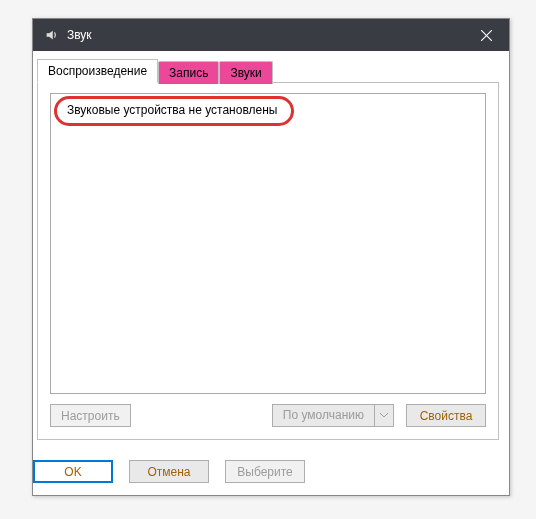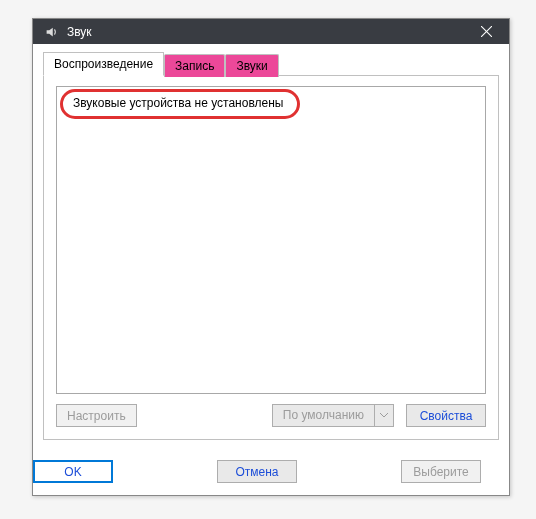--- a/index.html
+++ b/index.html
@@ -17,21 +17,21 @@
       left: 32px;
       width: 478px;
       height: 478px;
       background: #ffffff;
       border: 1px solid #888;
       box-shadow: 1px 1px 4px rgba(0,0,0,0.2);
       display: flex;
       flex-direction: column;
     }
     .titlebar {
-      height: 25px;
+      height: 32px;
       background: #393c42;
       color: #ffffff;
       display: flex;
       align-items: center;
       padding-left: 10px;
     }
     .titlebar-icon {
       width: 16px;
       height: 16px;
       margin-right: 8px;
@@ -43,21 +43,21 @@
     .titlebar-close {
       width: 45px;
       height: 32px;
       display: flex;
       align-items: center;
       justify-content: center;
       cursor: pointer;
     }
     .content {
       flex: 1;
-      padding: 8px 10px 10px 10px;
+      padding: 8px 10px 10px 4px;
       display: flex;
       flex-direction: column;
     }
     .tabs-row {
       display: flex;
       position: relative;
       z-index: 2;
     }
     .tab {
       padding: 4px 10px 4px 10px;
@@ -124,21 +124,21 @@
     .spacer { flex: 1; }
     .btn {
       font-family: inherit;
       font-size: 12px;
       padding: 3px 10px;
       min-width: 80px;
       height: 23px;
       border: 1px solid #adadad;
       background: #e9e9e9;
       cursor: pointer;
-      color: #1d4ed8;
+      color: #a16207;
     }
     .btn:disabled {
       color: #9c9c9c;
       background: #f1f1f1;
       cursor: default;
     }
     .split-btn {
       display: inline-flex;
       height: 23px;
     }
@@ -157,23 +157,23 @@
       border: 1px solid #adadad;
       background: #e9e9e9;
       display: flex;
       align-items: center;
       justify-content: center;
       color: #9c9c9c;
       cursor: default;
     }
     .dialog-buttons {
       display: flex;
-      justify-content: space-between;
-      gap: 0;
-      padding: 10px 28px 12px 0;
+      justify-content: flex-start;
+      gap: 16px;
+      padding: 10px 8px 12px 0;
     }
     .btn-ok {
       border: 1px solid #0078d7;
       background: #ffffff;
       box-shadow: inset 0 0 0 1px #0078d7;
     }
   </style>
 </head>
 <body>
 

